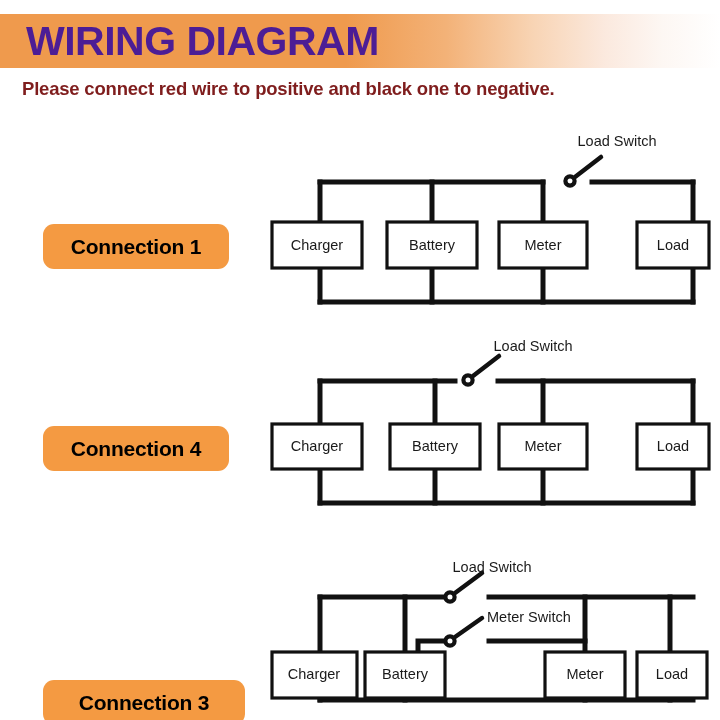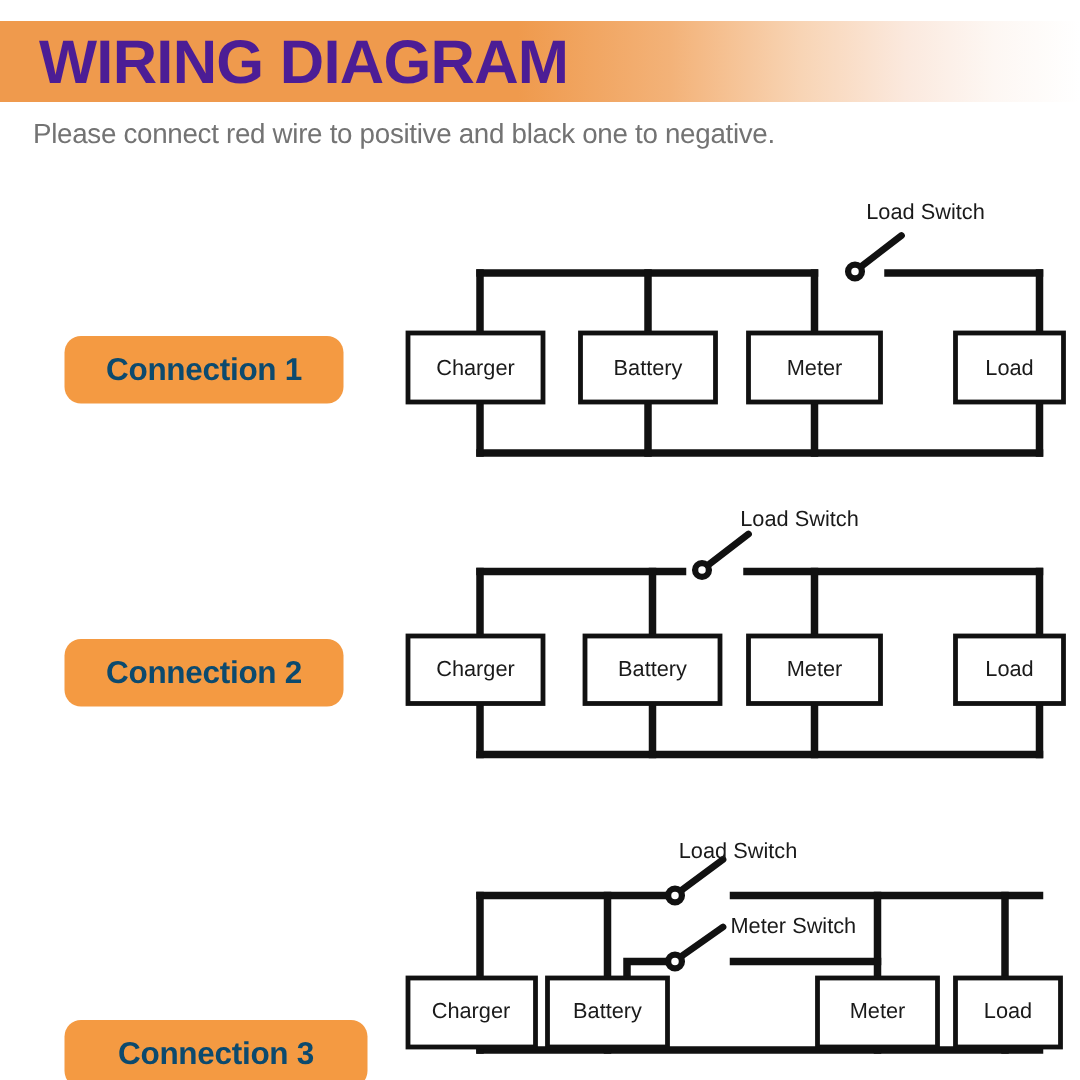--- a/index.html
+++ b/index.html
@@ -41,32 +41,32 @@
     letter-spacing: -0.5px;
     color: #4c1d95;
     line-height: 52px;
     white-space: nowrap;
   }
   #subtitle {
     position: absolute;
     left: 22px;
     top: 78px;
     font-size: 18.5px;
-    font-weight: normal;
-    color: #737373;
+    font-weight: bold;
+    color: #7f1d1d;
     letter-spacing: -0.2px;
     white-space: nowrap;
   }
 
   
   .conn-badge {
     position: absolute;
     background: #f49a42;
     border-radius: 11px;
-    color: #0c4a6e;
+    color: #000000;
     font-size: 21px;
     font-weight: bold;
     display: flex;
     align-items: center;
     justify-content: center;
     letter-spacing: -0.2px;
   }
   #badge-1 { left: 43px; top: 224px; width: 186px; height: 45px; }
   #badge-2 { left: 43px; top: 426px; width: 186px; height: 45px; }
   #badge-3 { left: 43px; top: 680px; width: 202px; height: 45px; }
@@ -125,21 +125,21 @@
   }
 </style>
 </head>
 <body>
 
 <div id="header-banner"></div>
 <div id="header-title">WIRING DIAGRAM</div>
 <div id="subtitle">Please connect red wire to positive and black one to negative.</div>
 
 <div class="conn-badge" id="badge-1">Connection 1</div>
-<div class="conn-badge" id="badge-2">Connection 2</div>
+<div class="conn-badge" id="badge-2">Connection 4</div>
 <div class="conn-badge" id="badge-3">Connection 3</div>
 
 <svg class="diagram" viewBox="0 0 720 720">
 
   <path class="wire" d="M 320 182 L 543 182"></path>
   <path class="wire" d="M 592 182 L 693 182"></path>
 
   <path class="wire" d="M 320 302 L 693 302"></path>
 
   <path class="wire" d="M 320 182 L 320 222"></path>

